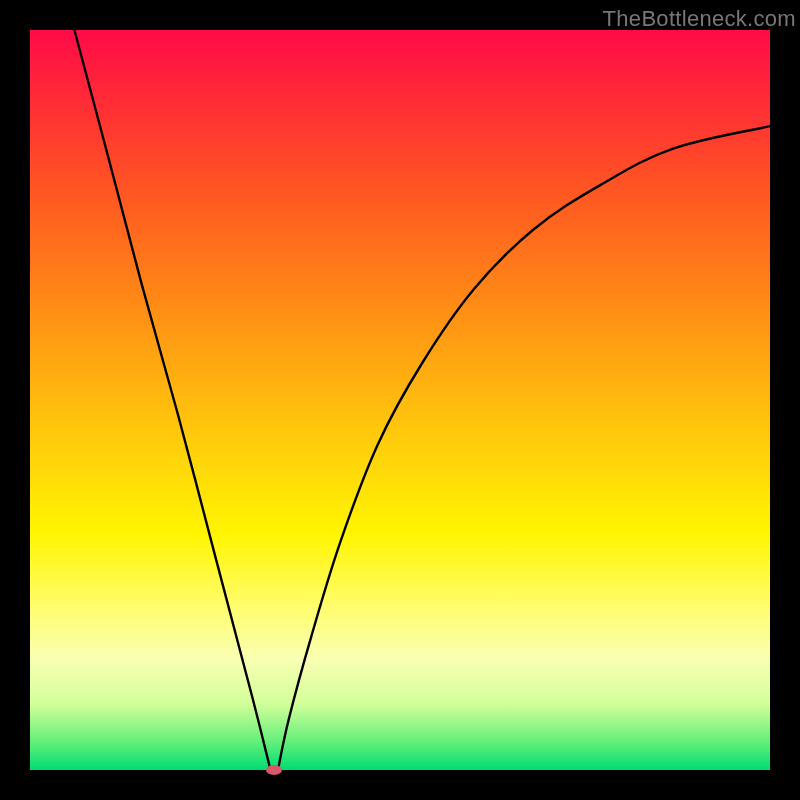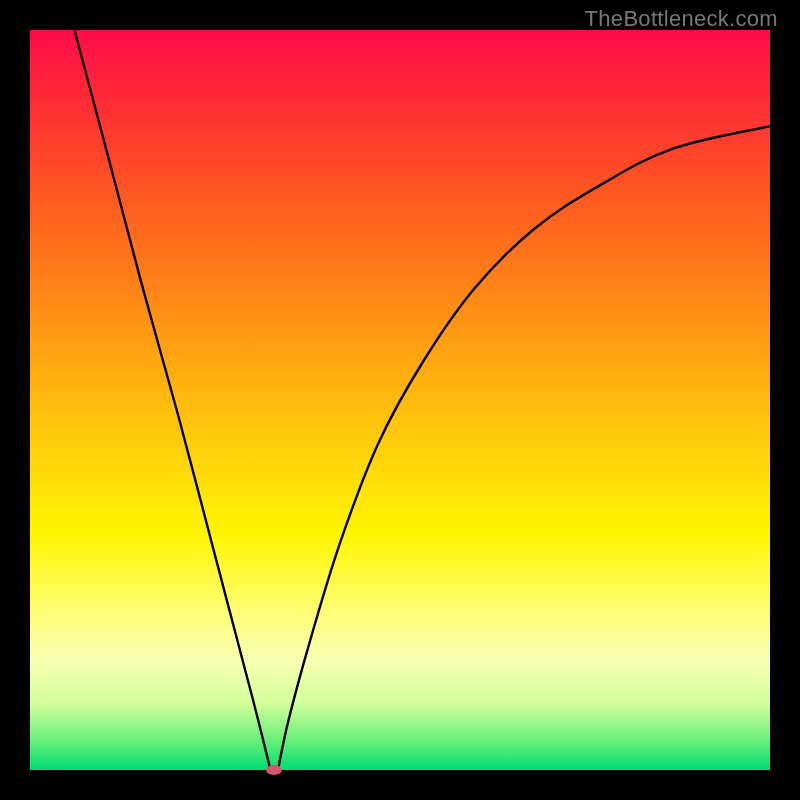--- a/index.html
+++ b/index.html
@@ -33,21 +33,21 @@
       #fffd6e 78%,
       #f9ffb2 85%,
       #d2ff9a 91%,
       #68f07a 96%,
       #00dc72 100%
     );
   }
   .watermark {
     position: absolute;
     top: 6px;
-    right: 22px;
+    right: 4px;
     color: #777;
     font-size: 22px;
     letter-spacing: 0.3px;
     font-weight: 500;
   }
   svg.curve {
     position: absolute;
     left: 0;
     top: 0;
     width: 740px;

